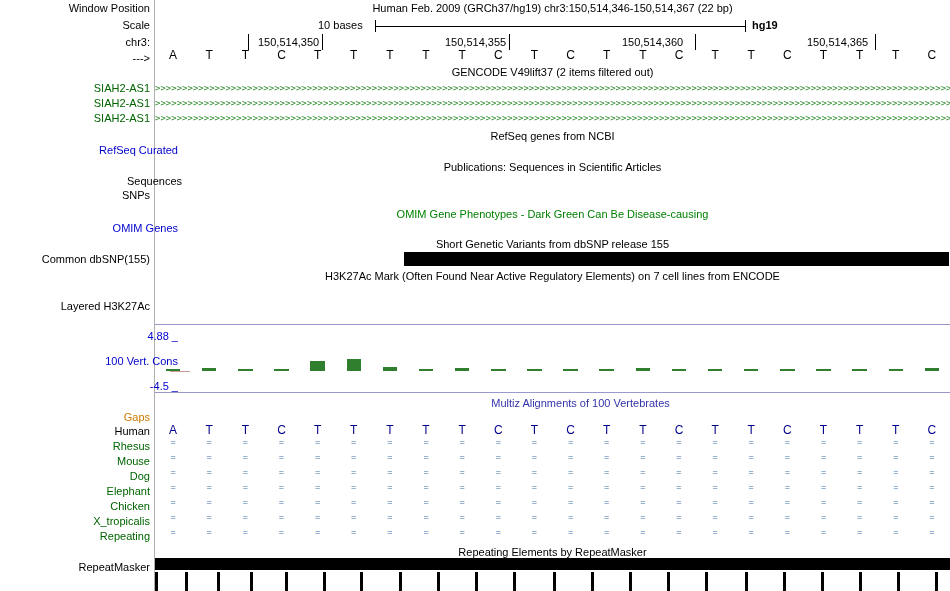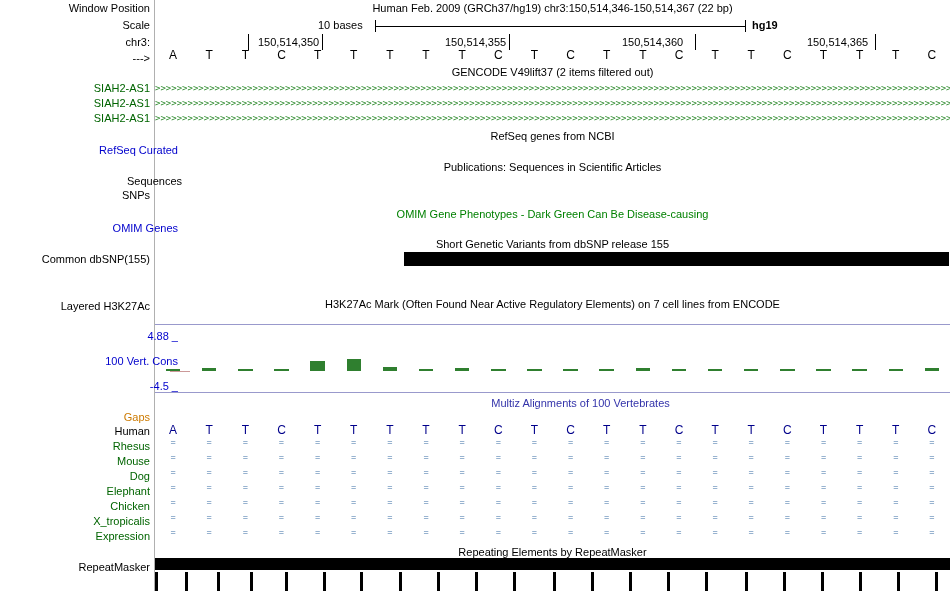--- a/index.html
+++ b/index.html
@@ -131,21 +131,21 @@
   <div class="rlbl" style="left:0;top:175px;width:150px;margin-left:32px;">Sequences</div>
   <div class="rlbl" style="left:0;top:189px;width:150px;">SNPs</div>
 
   <div class="title green" style="left:155px;top:208px;width:795px;">OMIM Gene Phenotypes - Dark Green Can Be Disease-causing</div>
   <div class="rlbl blue" style="left:0;top:222px;width:150px;">OMIM Genes</div>
 
   <div class="title" style="left:155px;top:238px;width:795px;">Short Genetic Variants from dbSNP release 155</div>
   <div class="rlbl" style="left:0;top:253px;width:150px;">Common dbSNP(155)</div>
   <div class="bar" style="left:404px;top:252px;width:545px;height:14px;"></div>
 
-  <div class="title" style="left:155px;top:298px;width:795px;">H3K27Ac Mark (Often Found Near Active Regulatory Elements) on 7 cell lines from ENCODE</div>
+  <div class="title" style="left:155px;top:270px;width:795px;">H3K27Ac Mark (Often Found Near Active Regulatory Elements) on 7 cell lines from ENCODE</div>
   <div class="rlbl" style="left:0;top:300px;width:150px;">Layered H3K27Ac</div>
 
   <div class="consline" style="left:155px;top:324px;width:795px;"></div>
   <div class="rlbl blue" style="left:0;top:330px;width:150px;">4.88 _</div>
   <div class="rlbl blue" style="left:0;top:355px;width:150px;">100 Vert. Cons</div>
   <div class="rlbl blue" style="left:0;top:380px;width:150px;">-4.5 _</div>
 
   <div class="consbox" id="consplot" style="left:155px;top:325px;width:795px;height:68px;">
     <div class="consmid" style="left:15px;top:46px;width:20px;"></div>
     <div class="consline" style="left:0;top:67px;width:795px;background:#9999cc;"></div>
@@ -176,21 +176,21 @@
   <div class="title blue" style="left:155px;top:397px;width:795px;color:#3333aa;">Multiz Alignments of 100 Vertebrates</div>
   <div class="rlbl orange" style="left:0;top:411px;width:150px;">Gaps</div>
 
   <div class="rlbl" style="left:0;top:425px;width:150px;">Human</div>
   <div class="rlbl dkgreen" style="left:0;top:440px;width:150px;">Rhesus</div>
   <div class="rlbl dkgreen" style="left:0;top:455px;width:150px;">Mouse</div>
   <div class="rlbl dkgreen" style="left:0;top:470px;width:150px;">Dog</div>
   <div class="rlbl dkgreen" style="left:0;top:485px;width:150px;">Elephant</div>
   <div class="rlbl dkgreen" style="left:0;top:500px;width:150px;">Chicken</div>
   <div class="rlbl dkgreen" style="left:0;top:515px;width:150px;">X_tropicalis</div>
-  <div class="rlbl dkgreen" style="left:0;top:530px;width:150px;">Expression</div>
+  <div class="rlbl dkgreen" style="left:0;top:530px;width:150px;">Repeating</div>
 
   <div class="baserow" id="multiz-bases" style="left:155px;top:423px;width:795px;height:16px;">
       <div class="basechar" style="left: 0px; width: 36.1364px; top: 0px; color: rgb(0, 0, 139);">A</div>
       <div class="basechar" style="left: 36.1364px; width: 36.1364px; top: 0px; color: rgb(0, 0, 139);">T</div>
       <div class="basechar" style="left: 72.2727px; width: 36.1364px; top: 0px; color: rgb(0, 0, 139);">T</div>
       <div class="basechar" style="left: 108.409px; width: 36.1364px; top: 0px; color: rgb(0, 0, 139);">C</div>
       <div class="basechar" style="left: 144.545px; width: 36.1364px; top: 0px; color: rgb(0, 0, 139);">T</div>
       <div class="basechar" style="left: 180.682px; width: 36.1364px; top: 0px; color: rgb(0, 0, 139);">T</div>
       <div class="basechar" style="left: 216.818px; width: 36.1364px; top: 0px; color: rgb(0, 0, 139);">T</div>
       <div class="basechar" style="left: 252.955px; width: 36.1364px; top: 0px; color: rgb(0, 0, 139);">T</div>

